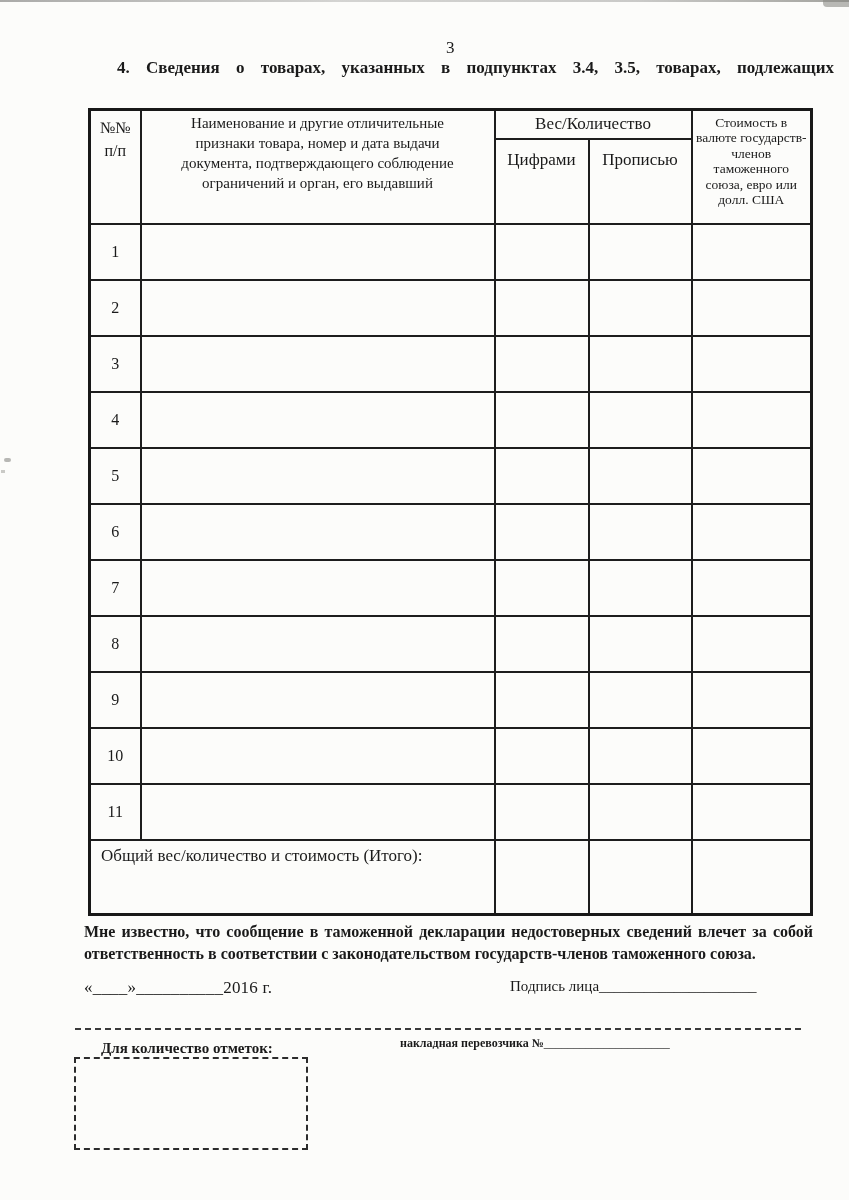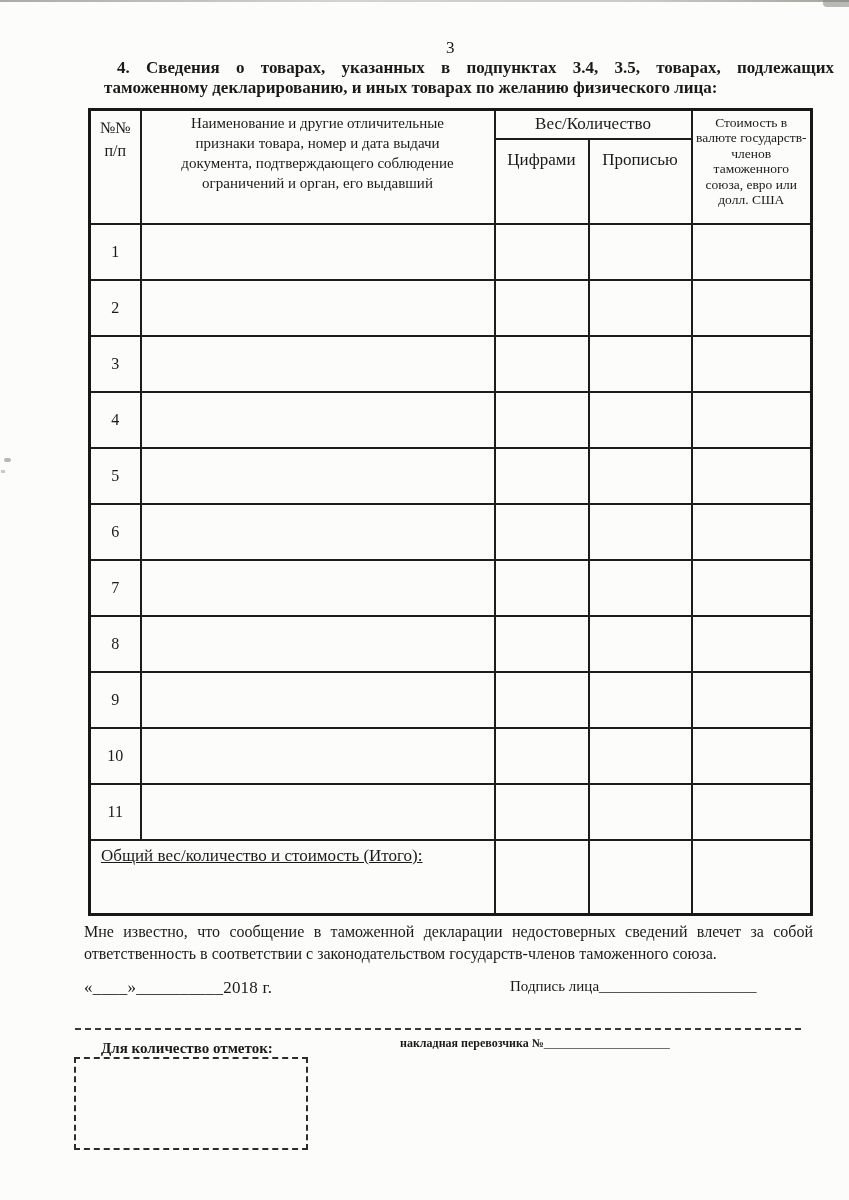--- a/index.html
+++ b/index.html
@@ -67,29 +67,29 @@
     height: 85px;
   }
   .th-value {
     font-size: 13.5px; font-weight: bold; line-height: 15.4px;
     text-align: center; vertical-align: top; padding: 4px 3px;
   }
   .goods-table tbody tr { height: 56px; }
   .goods-table tbody td.c-no {
     text-align: center; vertical-align: middle; font-size: 16px;
   }
-  .total-row { height: 75px; text-decoration: underline; }
+  .total-row { height: 75px; }
   .total-label {
     font-size: 17px; font-weight: bold; text-align: left;
     vertical-align: top; padding: 5px 10px;
   }
 
   .notice {
     position: absolute; top: 921px; left: 84px; width: 729px;
-    font-size: 16px; font-weight: normal; line-height: 21.5px;
+    font-size: 16px; font-weight: bold; line-height: 21.5px;
   }
   .notice .line1 { text-align: justify; text-align-last: justify; white-space: normal; }
 
   .date-line {
     position: absolute; top: 978px; left: 84px;
     font-size: 17px; letter-spacing: .2px;
   }
   .signature-line {
     position: absolute; top: 978px; left: 510px;
     font-size: 15px;
@@ -124,21 +124,20 @@
 
   <div class="scan-top-edge"></div>
   <div class="scan-top-corner"></div>
   <div class="scan-speck-1"></div>
   <div class="scan-speck-2"></div>
 
   <div class="page-number">3</div>
 
   <div class="heading">
     <div class="line1">4. Сведения о товарах, указанных в подпунктах 3.4, 3.5, товарах, подлежащих</div>
-    <div class="line2">таможенному декларированию, и иных товарах по желанию физического лица:</div>
   </div>
 
   <table class="goods-table">
     <colgroup>
       <col style="width:51px">
       <col style="width:354px">
       <col style="width:94px">
       <col style="width:103px">
       <col style="width:120px">
     </colgroup>
@@ -244,21 +243,21 @@
         <td></td>
       </tr>
     </tfoot>
   </table>
 
   <div class="notice">
     <div class="line1">Мне известно, что сообщение в таможенной декларации недостоверных сведений влечет за собой</div>
     <div class="line2">ответственность в соответствии с законодательством государств-членов таможенного союза.</div>
   </div>
 
-  <div class="date-line"><span>«</span><span>____</span><span>»</span><span>__________</span><span>2018 г.</span></div>
+  <div class="date-line"><span>«</span><span>____</span><span>»</span><span>__________</span><span>2016 г.</span></div>
 
   <div class="signature-line"><span>Подпись лица</span><span>_____________________</span></div>
 
   <div class="dashed-separator"></div>
 
   <div class="service-marks-label">Для количество отметок:</div>
 
   <div class="waybill-line"><span>накладная перевозчика №</span><span class="blank">_____________________</span></div>
 
   <div class="service-marks-box"></div>

